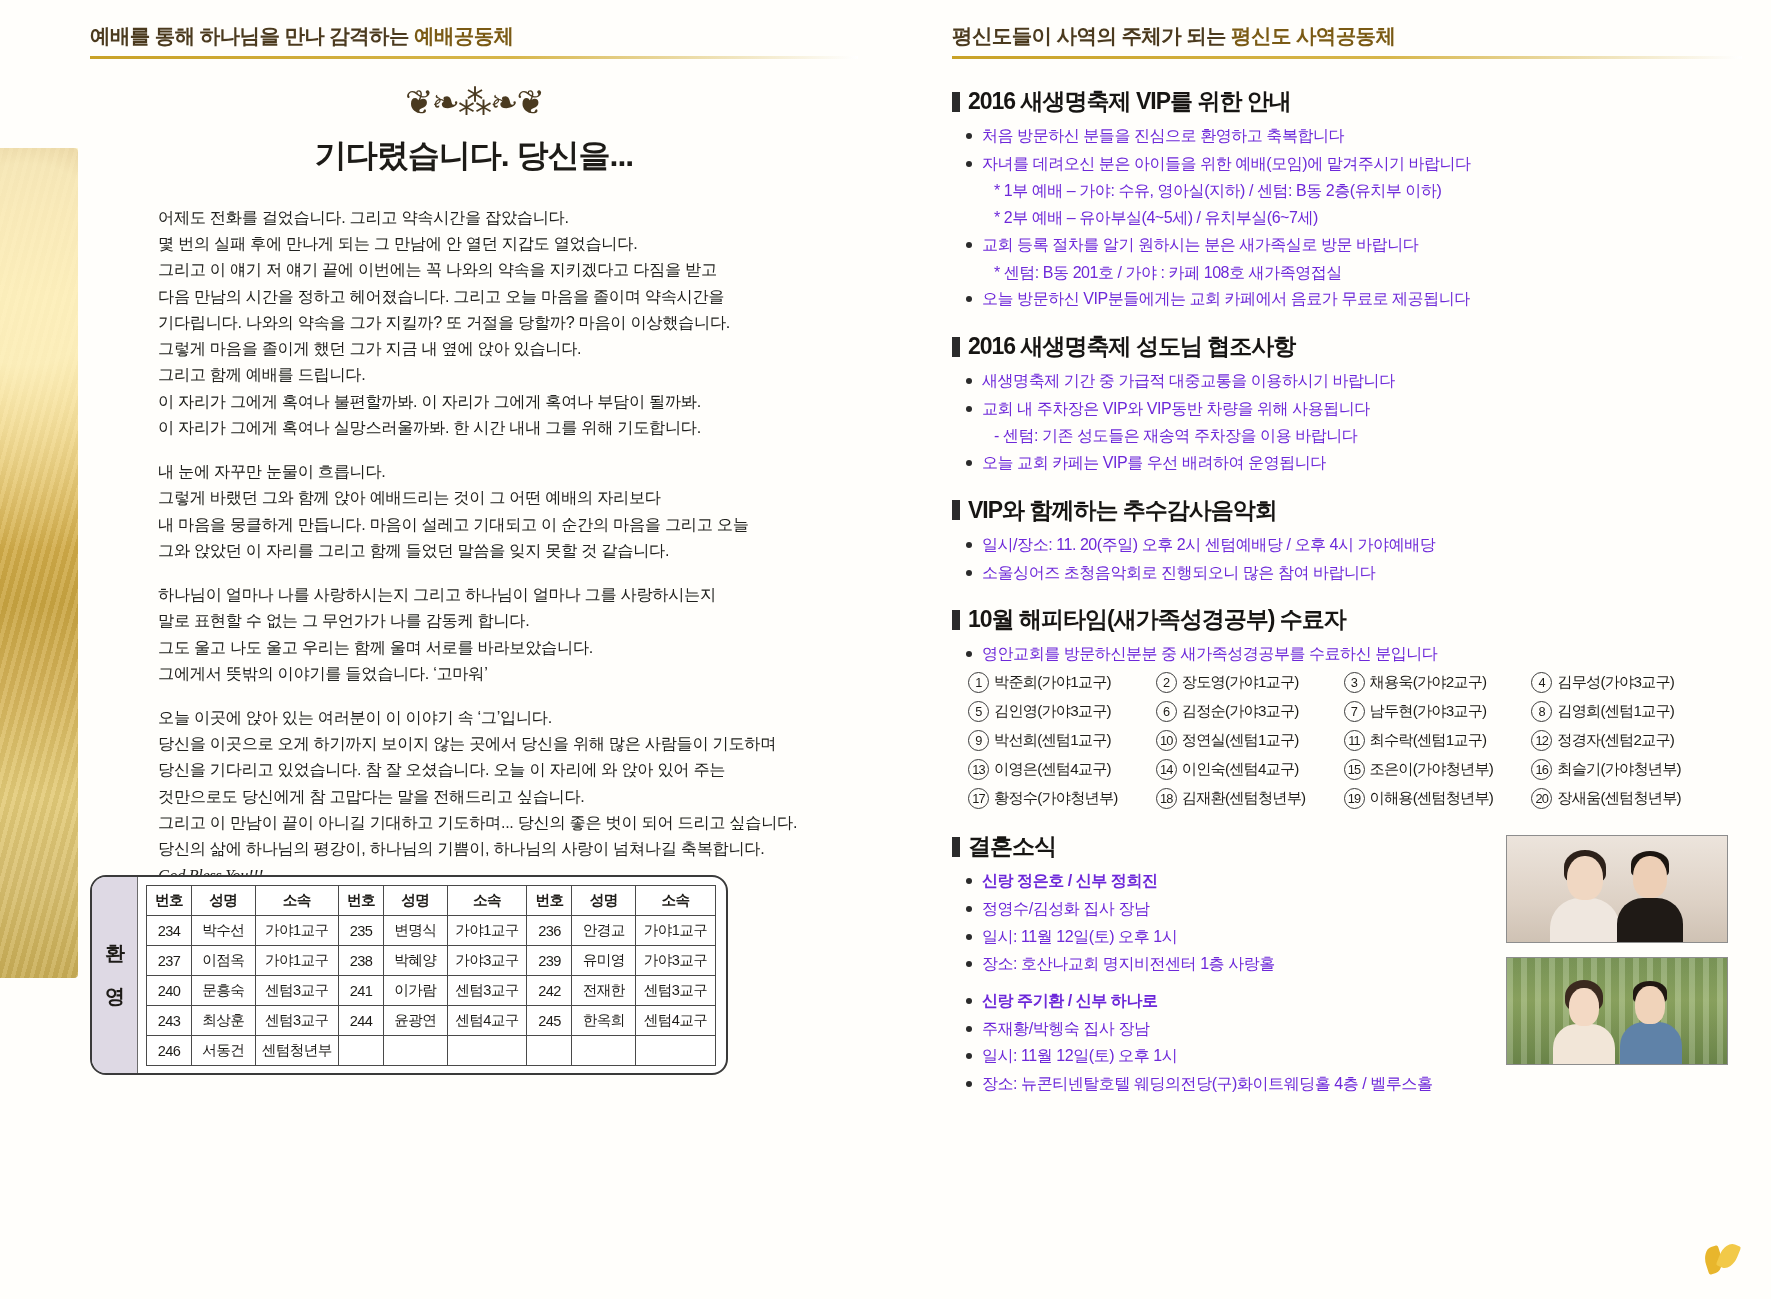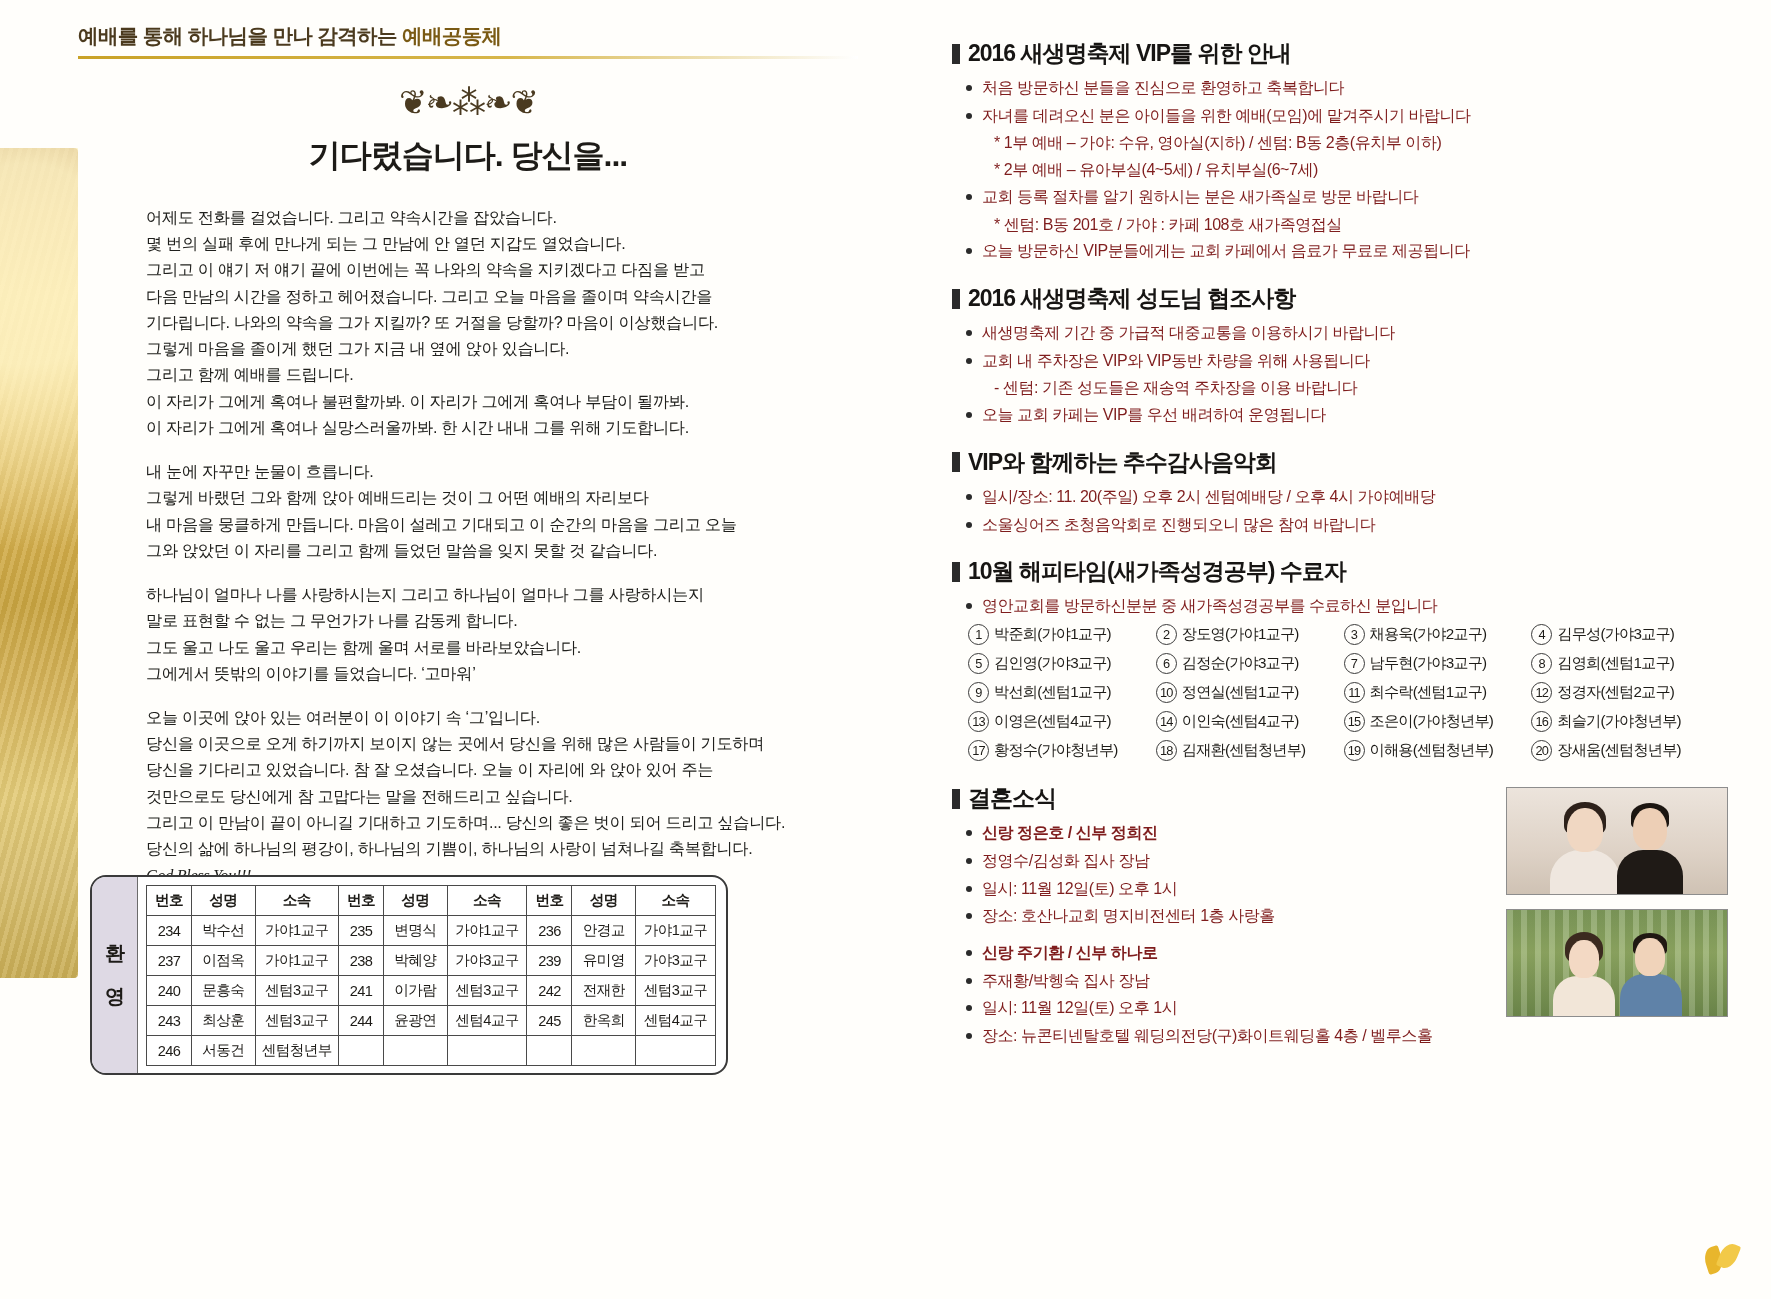--- a/index.html
+++ b/index.html
@@ -22,21 +22,21 @@
     border-bottom-right-radius:4px;
   }
   .photo-strip:after{
     content:""; position:absolute; inset:0;
     background:
       radial-gradient(circle at 30% 14%, rgba(255,245,200,.85) 0 14%, rgba(255,255,255,0) 40%),
       repeating-linear-gradient(105deg, rgba(255,255,255,.10) 0 4px, rgba(0,0,0,.04) 4px 9px);
   }
 
   
-  .col-left{ position:absolute; left:78px; top:22px; width:780px; }
+  .col-left{ position:absolute; left:78px; top:22px; width:780px;padding-left:12px; }
   .col-right{ position:absolute; left:952px; top:22px; width:790px; }
 
   
   .banner{
     position:relative; padding:0 0 7px 0;
   }
   .banner .txt{
     font-size:20.5px; font-weight:bold; letter-spacing:-.6px;
     color:#4b3a1e; white-space:nowrap;
   }
@@ -104,21 +104,21 @@
   .sec-h{
     font-size:23px; font-weight:bold; letter-spacing:-1px; color:#171513;
     display:flex; align-items:center; margin:0 0 8px 0;
   }
   .sec-h .tick{
     display:inline-block; width:8px; height:20px; background:#2b2b2b; margin-right:8px;
   }
   ul.bl{ list-style:none; margin:0; padding:0 0 0 14px; }
   ul.bl > li{
     position:relative; padding-left:16px; margin:0 0 5px 0;
-    font-size:16px; letter-spacing:-.45px; line-height:1.42; color:#7f1d1d;
+    font-size:16px; letter-spacing:-.45px; line-height:1.42; color:#6d28d9;
   }
   ul.bl > li:before{
     content:""; position:absolute; left:0; top:8px;
     width:6px; height:6px; border-radius:50%; background:#2b2b2b;
   }
   ul.bl > li.sub{
     padding-left:28px; margin-bottom:4px;
   }
   ul.bl > li.sub:before{ display:none; }
   ul.bl > li.bold{ font-weight:bold; }
@@ -320,20 +320,24 @@
           <td class="empty"></td>
           <td class="empty"></td>
         </tr>
       </tbody>
     </table>
   </div>
 </div>
 
 <div class="col-right">
 
+  <div class="banner">
+    <div class="txt"><span>평신도들이 사역의 주체가 되는 </span><span class="dark">평신도 사역공동체</span></div>
+    <div class="rule"></div>
+  </div>
 
   <div class="sec">
     <div class="sec-h">
         <span class="tick"></span>
         <span>2016 새생명축제 VIP를 위한 안내</span>
       </div>
     <ul class="bl">
       <li>처음 방문하신 분들을 진심으로 환영하고 축복합니다</li>
       <li>자녀를 데려오신 분은 아이들을 위한 예배(모임)에 맡겨주시기 바랍니다</li>
       <li class="sub">* 1부 예배 – 가야: 수유, 영아실(지하) / 센텀: B동 2층(유치부 이하)</li>

